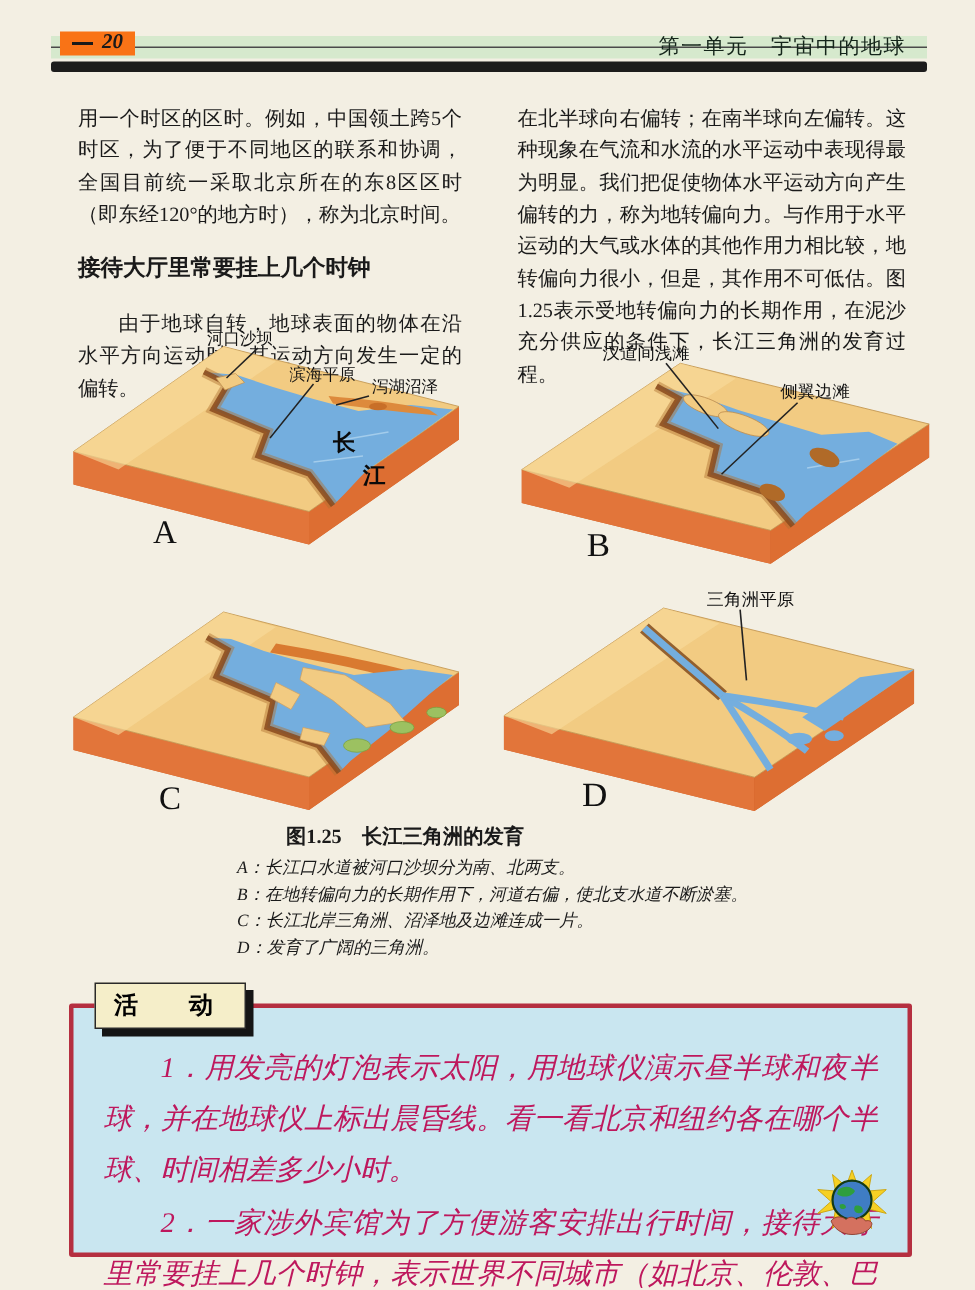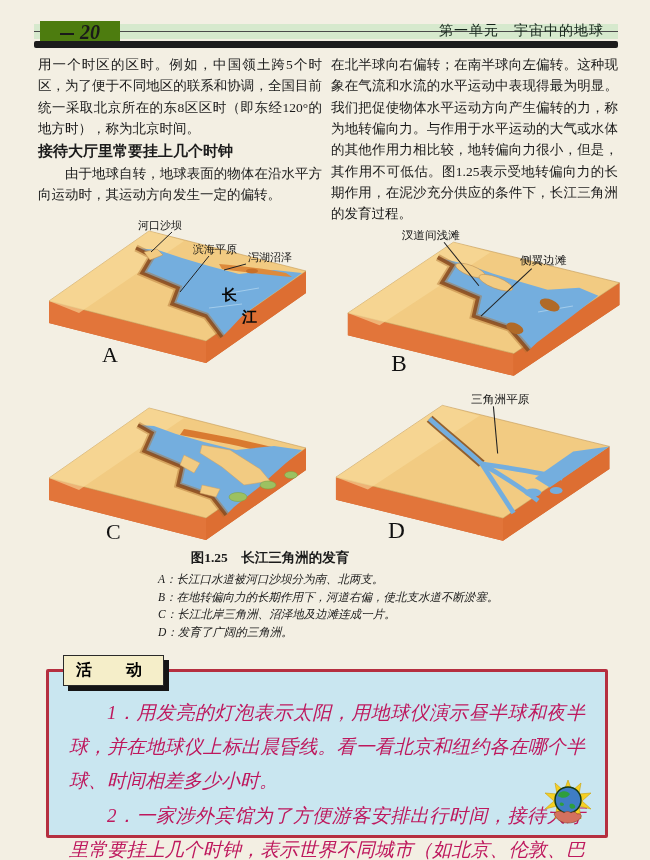--- a/index.html
+++ b/index.html
@@ -6,26 +6,26 @@
   .page{
     position:relative;width:650px;height:860px;margin:0 auto;
     background:#f3efe3;
     font-family:"Liberation Serif","DejaVu Serif",serif;
     color:#1a1a1a;overflow:hidden;
   }
   
   .hdr-band{position:absolute;left:34px;top:24px;width:584px;height:15px;background:#d6e9cd;}
   .hdr-line{position:absolute;left:34px;top:31px;width:584px;height:1px;background:#4a4a4a;}
   .hdr-bar{position:absolute;left:34px;top:41px;width:584px;height:7px;background:#1c1c1c;border-radius:2px;}
-  .page-num{position:absolute;left:40px;top:21px;font-size:20px;font-weight:bold;font-style:italic;background:#4d7c0f;padding:0 20px;}
+  .page-num{position:absolute;left:40px;top:21px;font-size:14px;font-weight:bold;font-style:italic;background:#f97316;padding:0 8px;}
   .page-num .dash{display:inline-block;width:14px;height:2px;background:#1a1a1a;vertical-align:middle;margin-right:6px;}
   .unit-title{position:absolute;right:46px;top:22px;font-size:14px;font-weight:normal;color:#14251a;letter-spacing:1px;}
   
   .col{position:absolute;top:54px;font-size:13.5px;line-height:1.58;text-align:justify;}
-  .col p{margin:0;}
+  .col p{margin:14px;}
   .col-left{left:38px;width:284px;}
   .col-right{left:331px;width:287px;}
   .sec-heading{font-size:15px;font-weight:bold;margin:9px 0 5px;font-family:"Liberation Sans","DejaVu Sans",sans-serif;}
   .indent{text-indent:2em;}
   
   .fig{position:absolute;}
   .fig svg{display:block;}
   .svglabel{font-size:11px;fill:#111;}
   .svgletter{font-size:22px;fill:#111;font-family:"Liberation Serif",serif;}
   .riverchar{font-size:15px;font-weight:bold;fill:#0a0a0a;}

